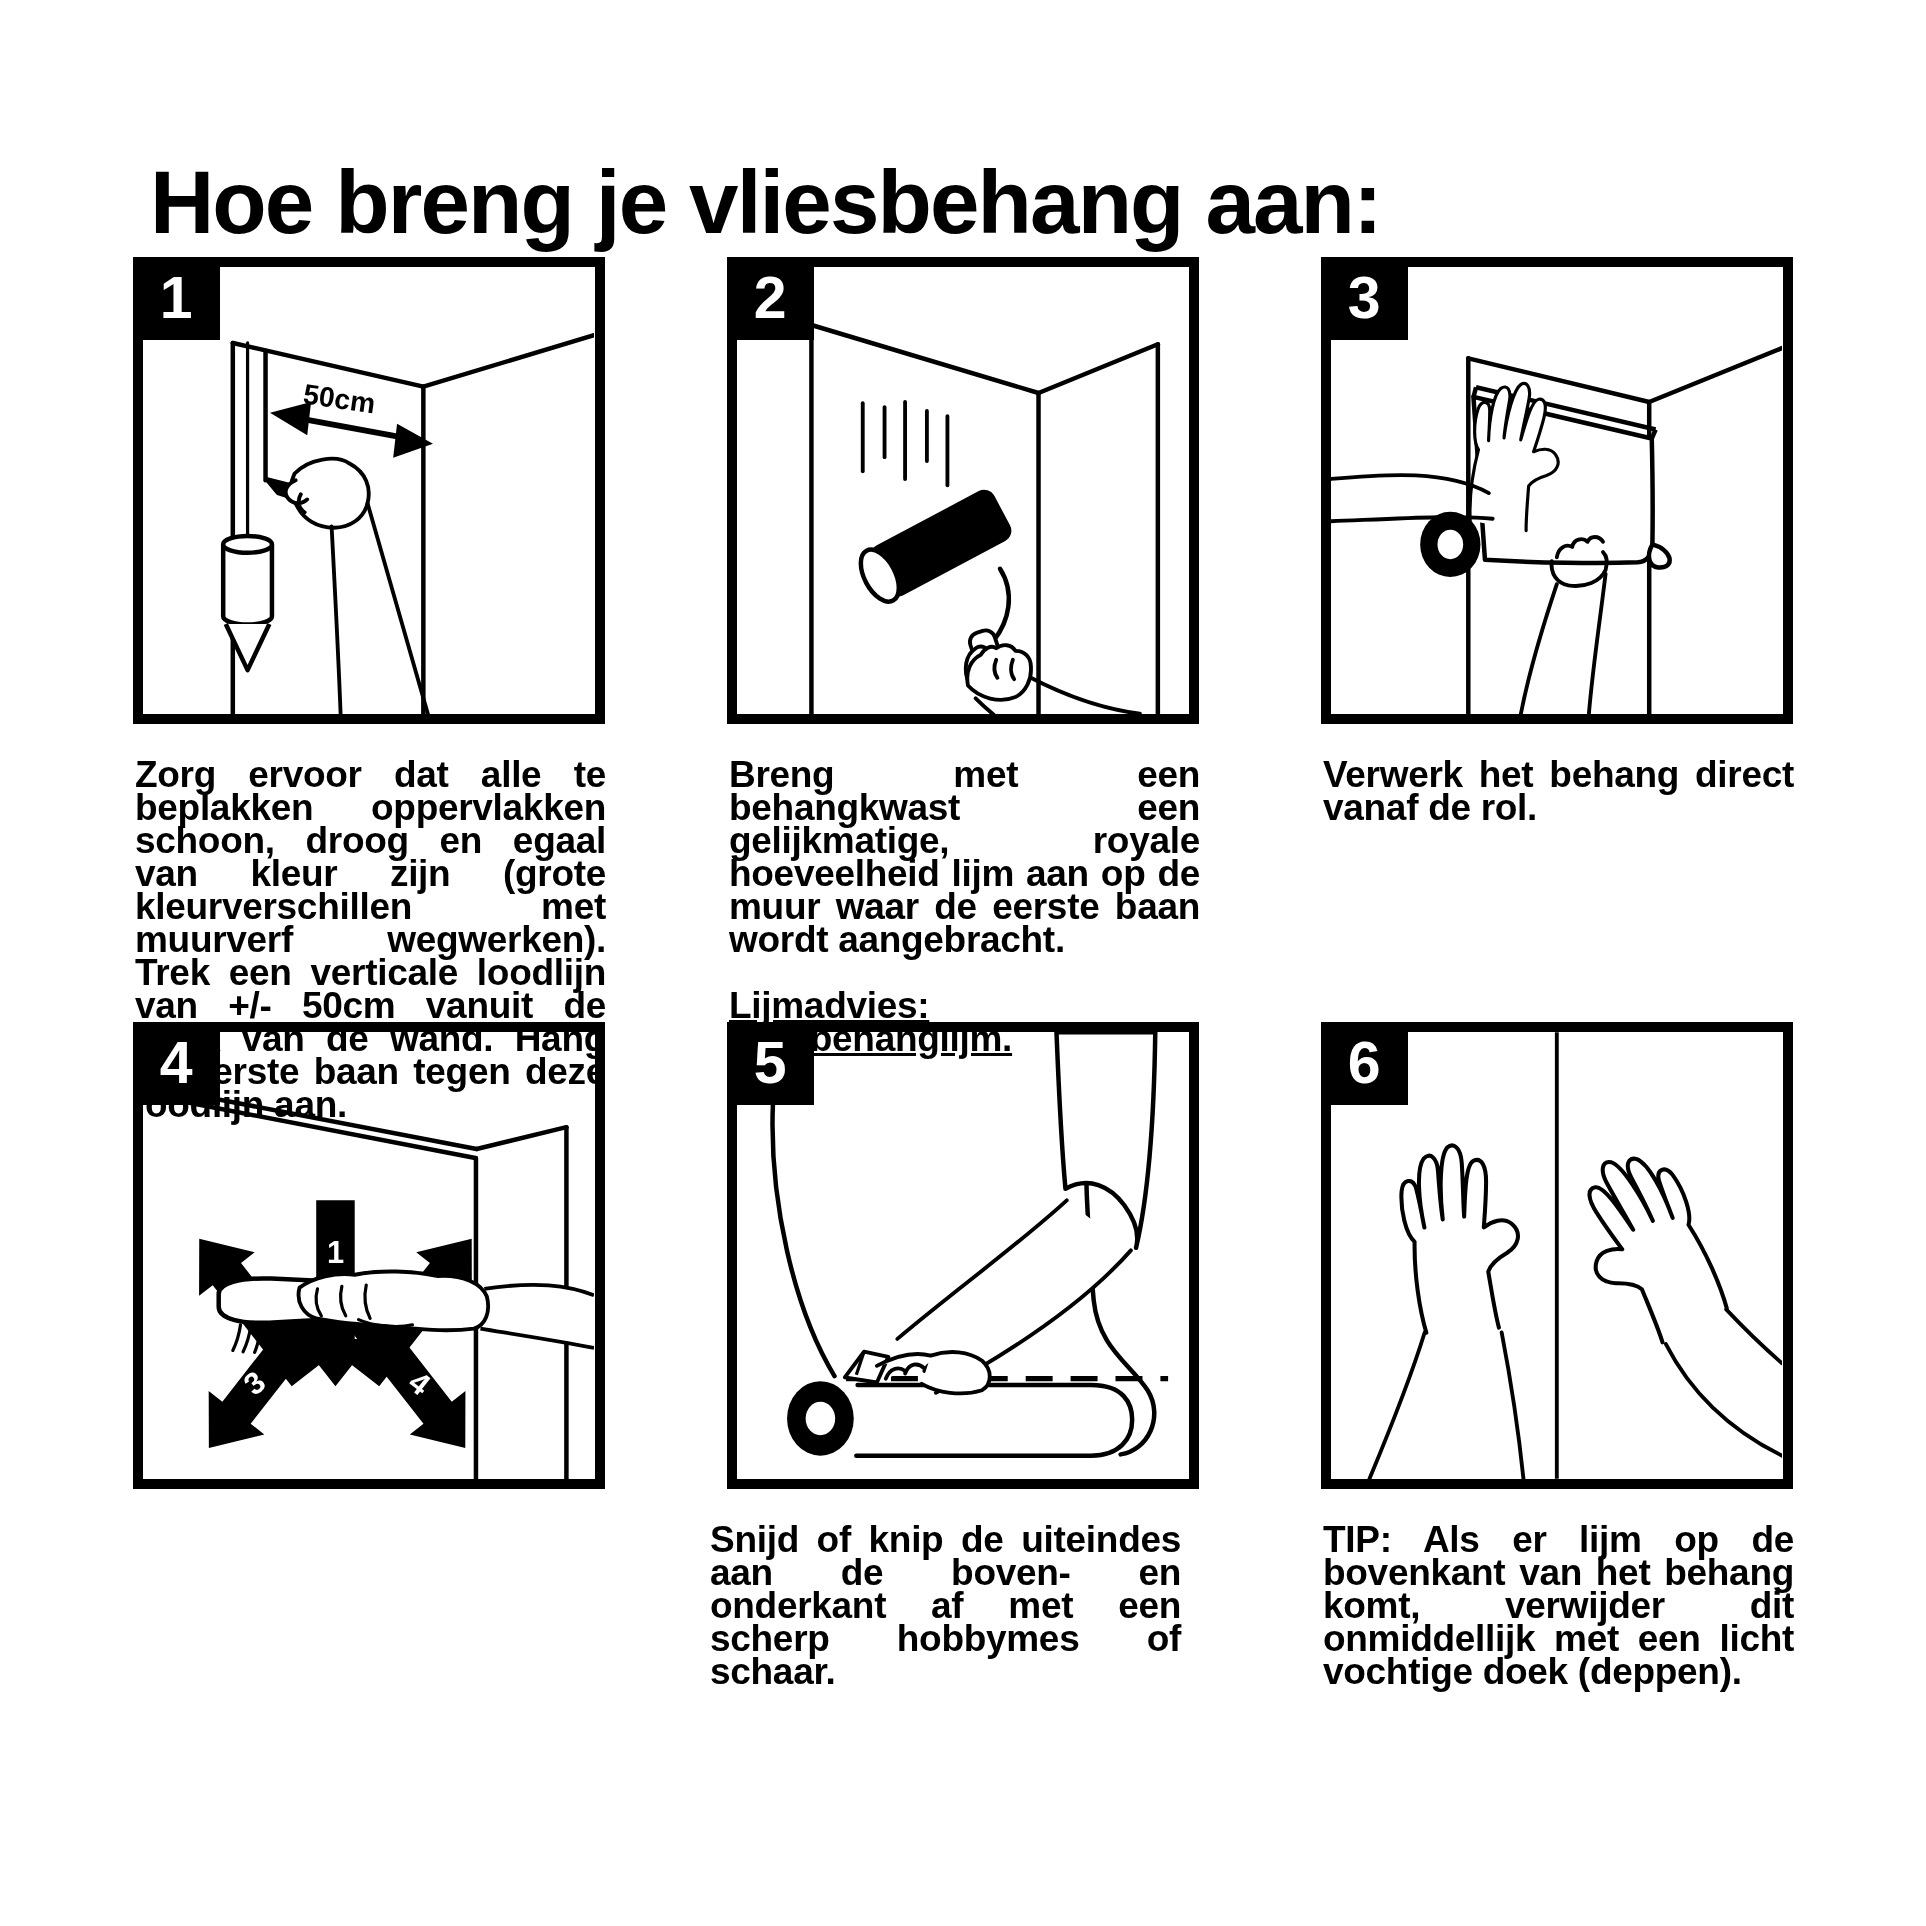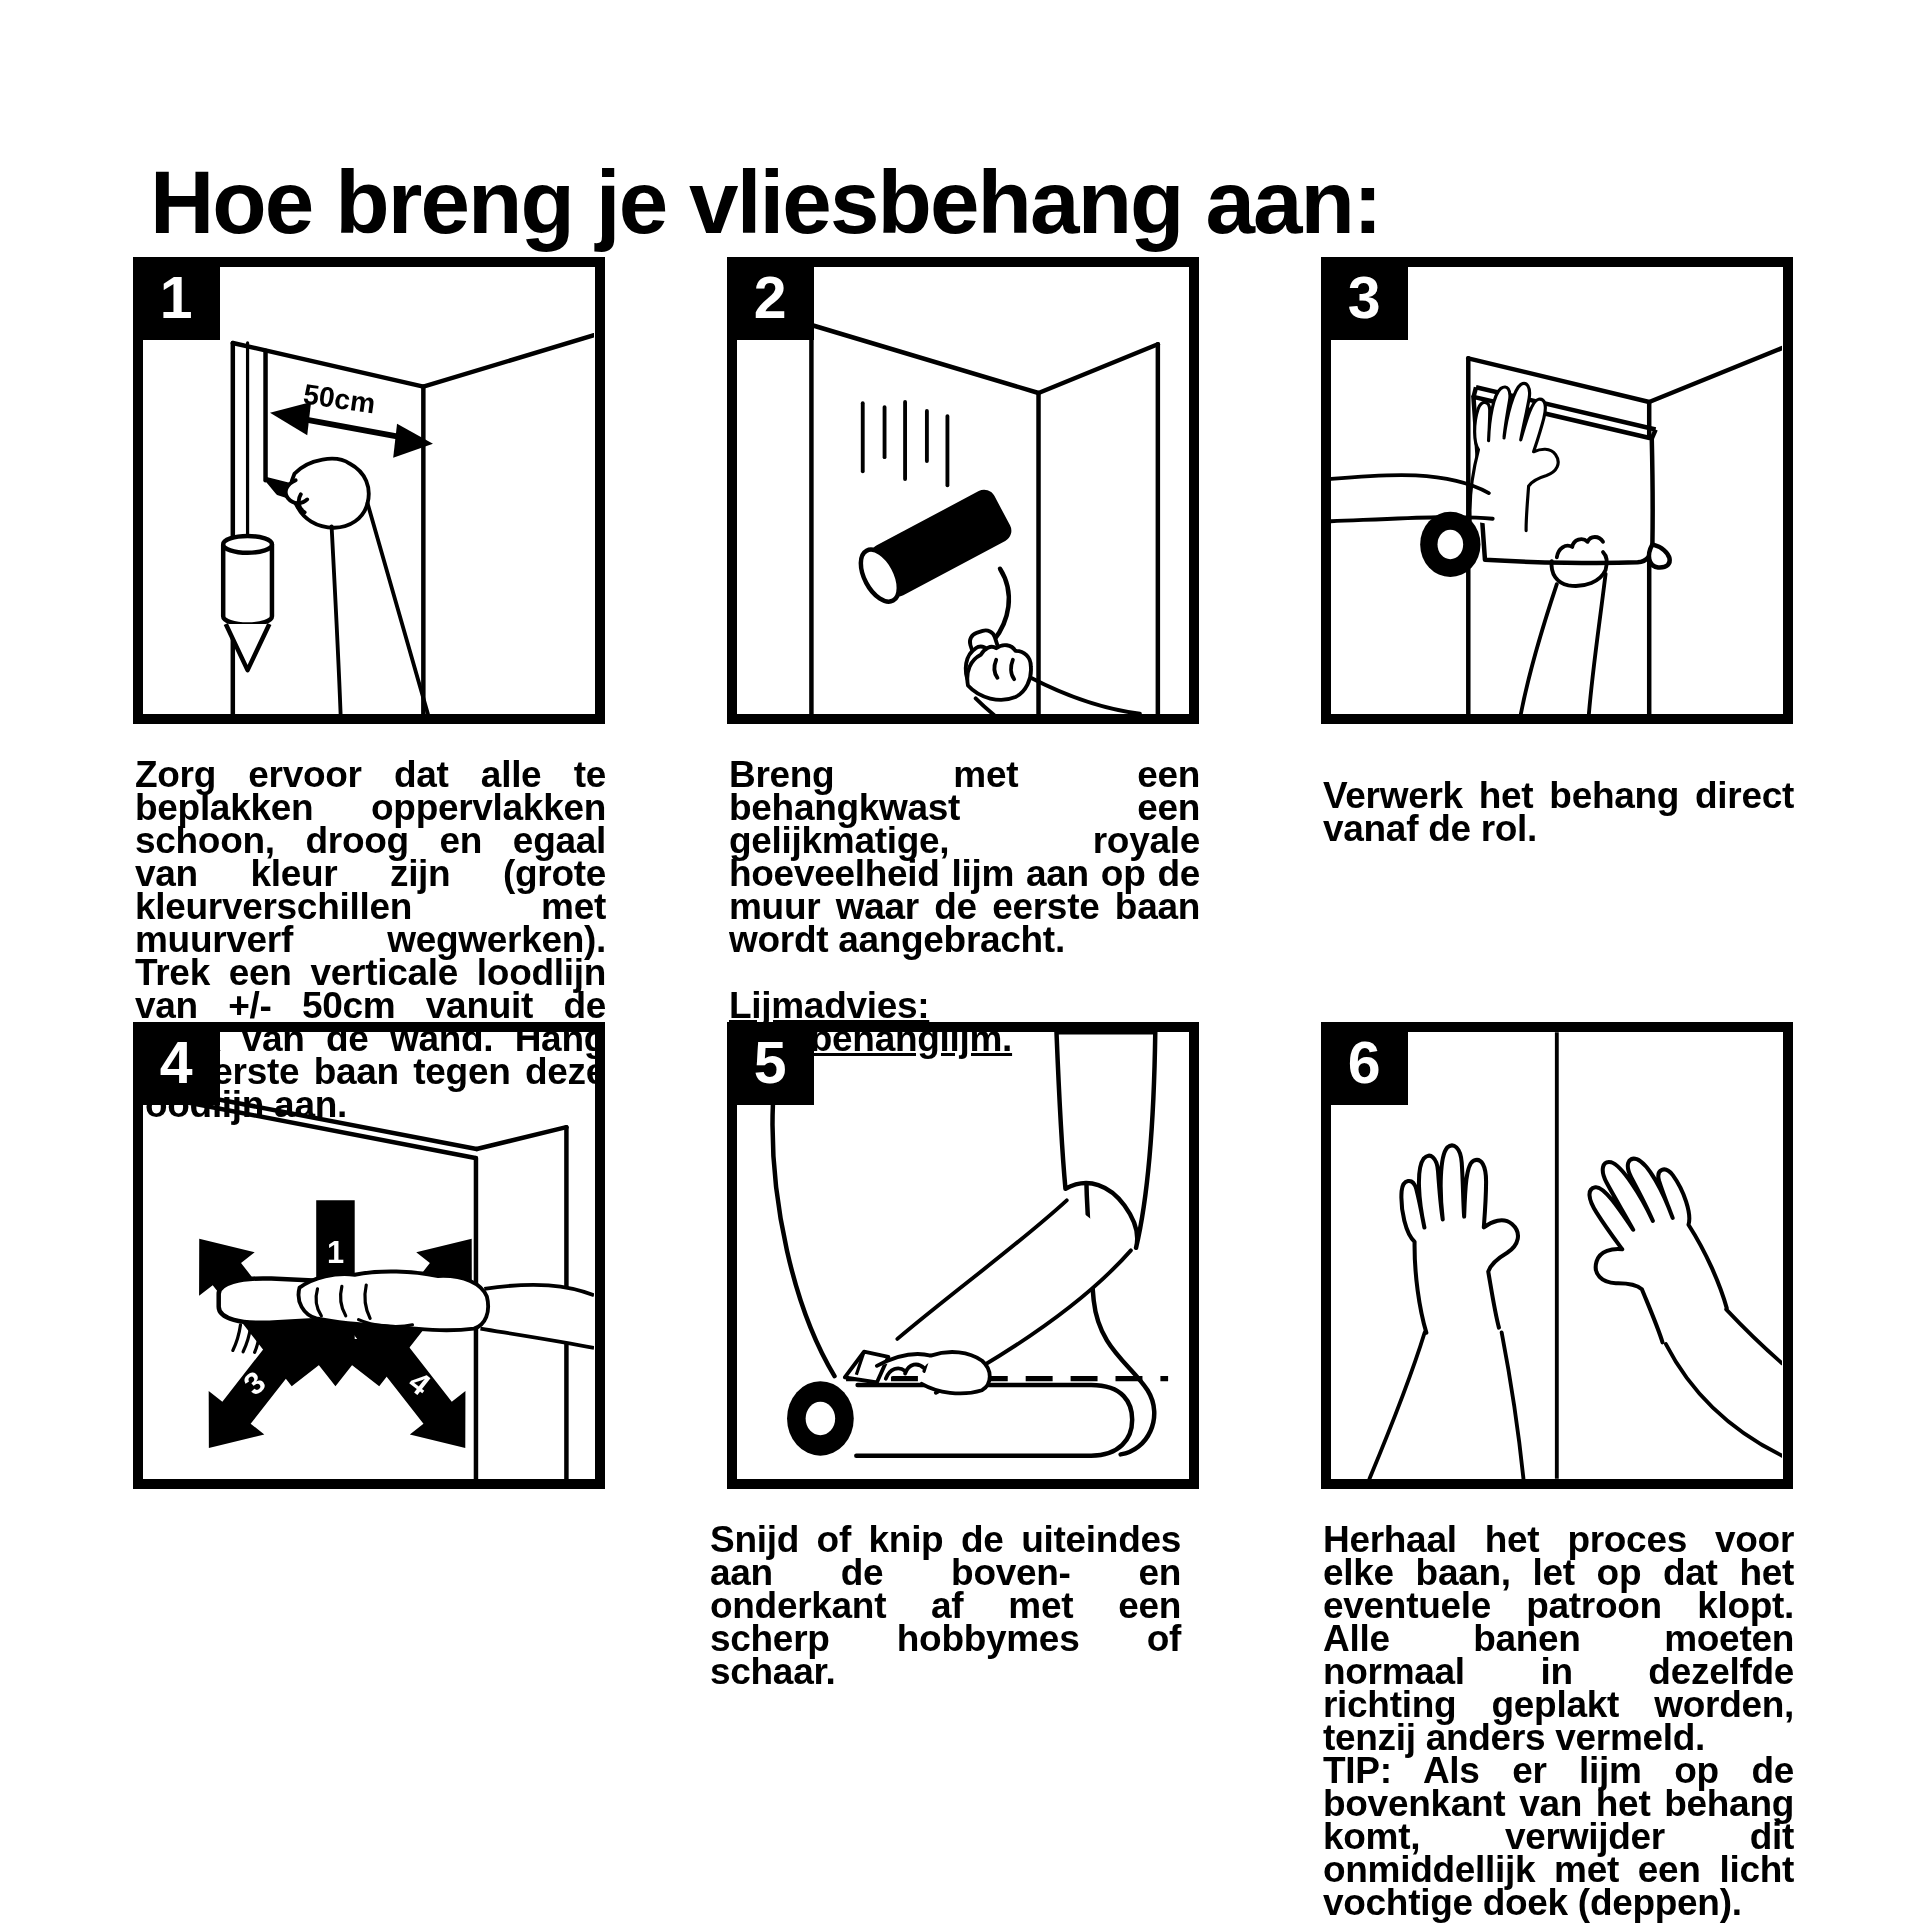--- a/index.html
+++ b/index.html
@@ -24,21 +24,21 @@
     position:absolute;width:471px;
     font-size:37px;font-weight:bold;line-height:33px;
     text-align:justify;letter-spacing:-0.3px;
   }
   .caption p{margin:0;}
   .caption p.gap{margin-top:33px;text-decoration:underline;}
   svg text{font-family:"Liberation Sans",sans-serif;font-weight:bold;}
   
   #panel-1{left:133px;top:257px;}  #panel-2{left:727px;top:257px;}  #panel-3{left:1321px;top:257px;}
   #panel-4{left:133px;top:1022px;} #panel-5{left:727px;top:1022px;} #panel-6{left:1321px;top:1022px;}
-  #cap-1{left:135px;top:758px;} #cap-2{left:729px;top:758px;} #cap-3{left:1323px;top:758px;margin-top:21px;}
+  #cap-1{left:135px;top:758px;} #cap-2{left:729px;top:758px;} #cap-3{left:1323px;top:758px;}
   #cap-4{left:135px;top:1523px;} #cap-5{left:710px;top:1523px;} #cap-6{left:1323px;top:1523px;}
 </style>
 </head>
 <body>
 
 <h1 class="page-title">Hoe breng je vliesbehang aan:</h1>
 
 <div class="panel" id="panel-1">
   <div class="badge">1</div>
   <svg class="art" width="451" height="447" viewBox="0 0 703 696">
@@ -262,16 +262,15 @@
 </div>
 <div class="caption" id="cap-3">
   <p>Verwerk het behang direct vanaf de rol.</p>
 </div>
 <div class="caption" id="cap-4">
 </div>
 <div class="caption" id="cap-5">
   <p>Snijd of knip de uiteindes aan de boven- en onderkant af met een scherp hobbymes of schaar.</p>
 </div>
 <div class="caption" id="cap-6">
-  <p>Herhaal het proces voor elke baan, let op dat het eventuele patroon klopt. Alle banen moeten normaal in dezelfde richting geplakt worden, tenzij anders vermeld.</p>
   <p>TIP: Als er lijm op de bovenkant van het behang komt, verwijder dit onmiddellijk met een licht vochtige doek (deppen).</p>
 </div>
 
 
 </body></html>

